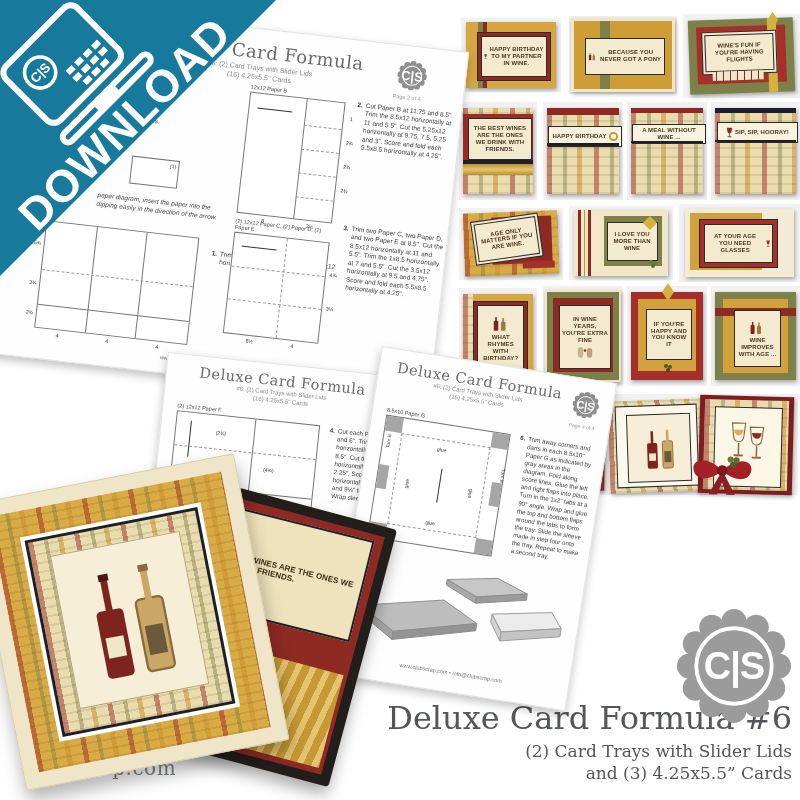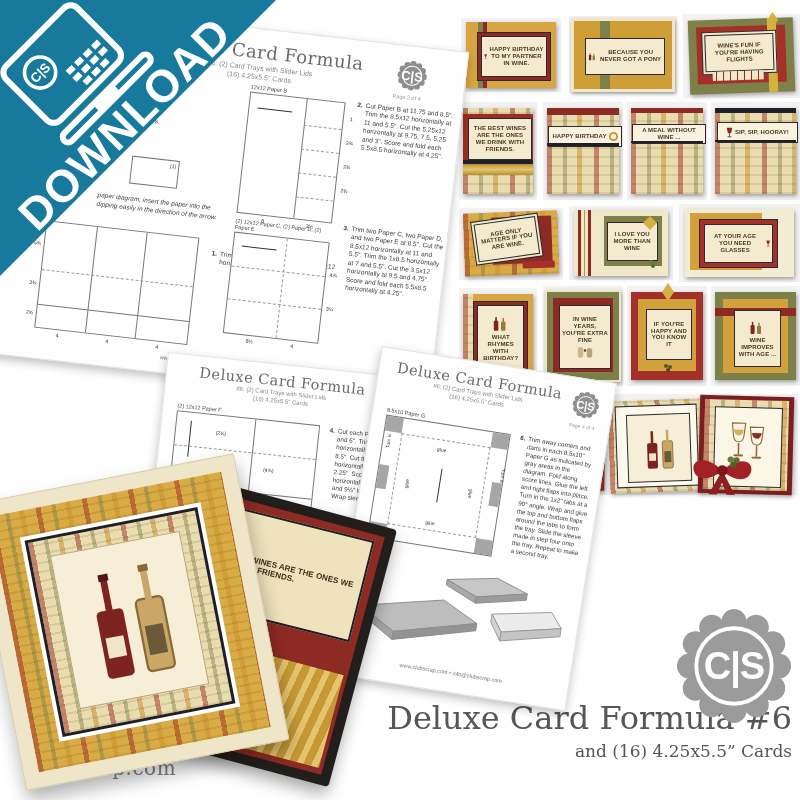--- a/index.html
+++ b/index.html
@@ -617,17 +617,18 @@
           <circle cx="37" cy="20" r="13"></circle>
           <circle cx="60" cy="60" r="48"></circle>
         </g>
         <circle cx="60" cy="60" r="39" fill="none" stroke="#fff" stroke-width="4"></circle>
       </svg>
     <span class="bt" style="font-size:38px;letter-spacing:-1px;">C|S</span>
   </div>
 
   <div class="prod-title">Deluxe Card Formula #6</div>
   <div class="prod-sub">
-    <div>and (16) 4.25x5.5” Cards</div>
+    <div>(2) Card Trays with Slider Lids</div>
+    <div>and (3) 4.25x5.5” Cards</div>
   </div>
   <div class="site">clubscrap.com</div>
 
 </div>
 
 </body></html>

